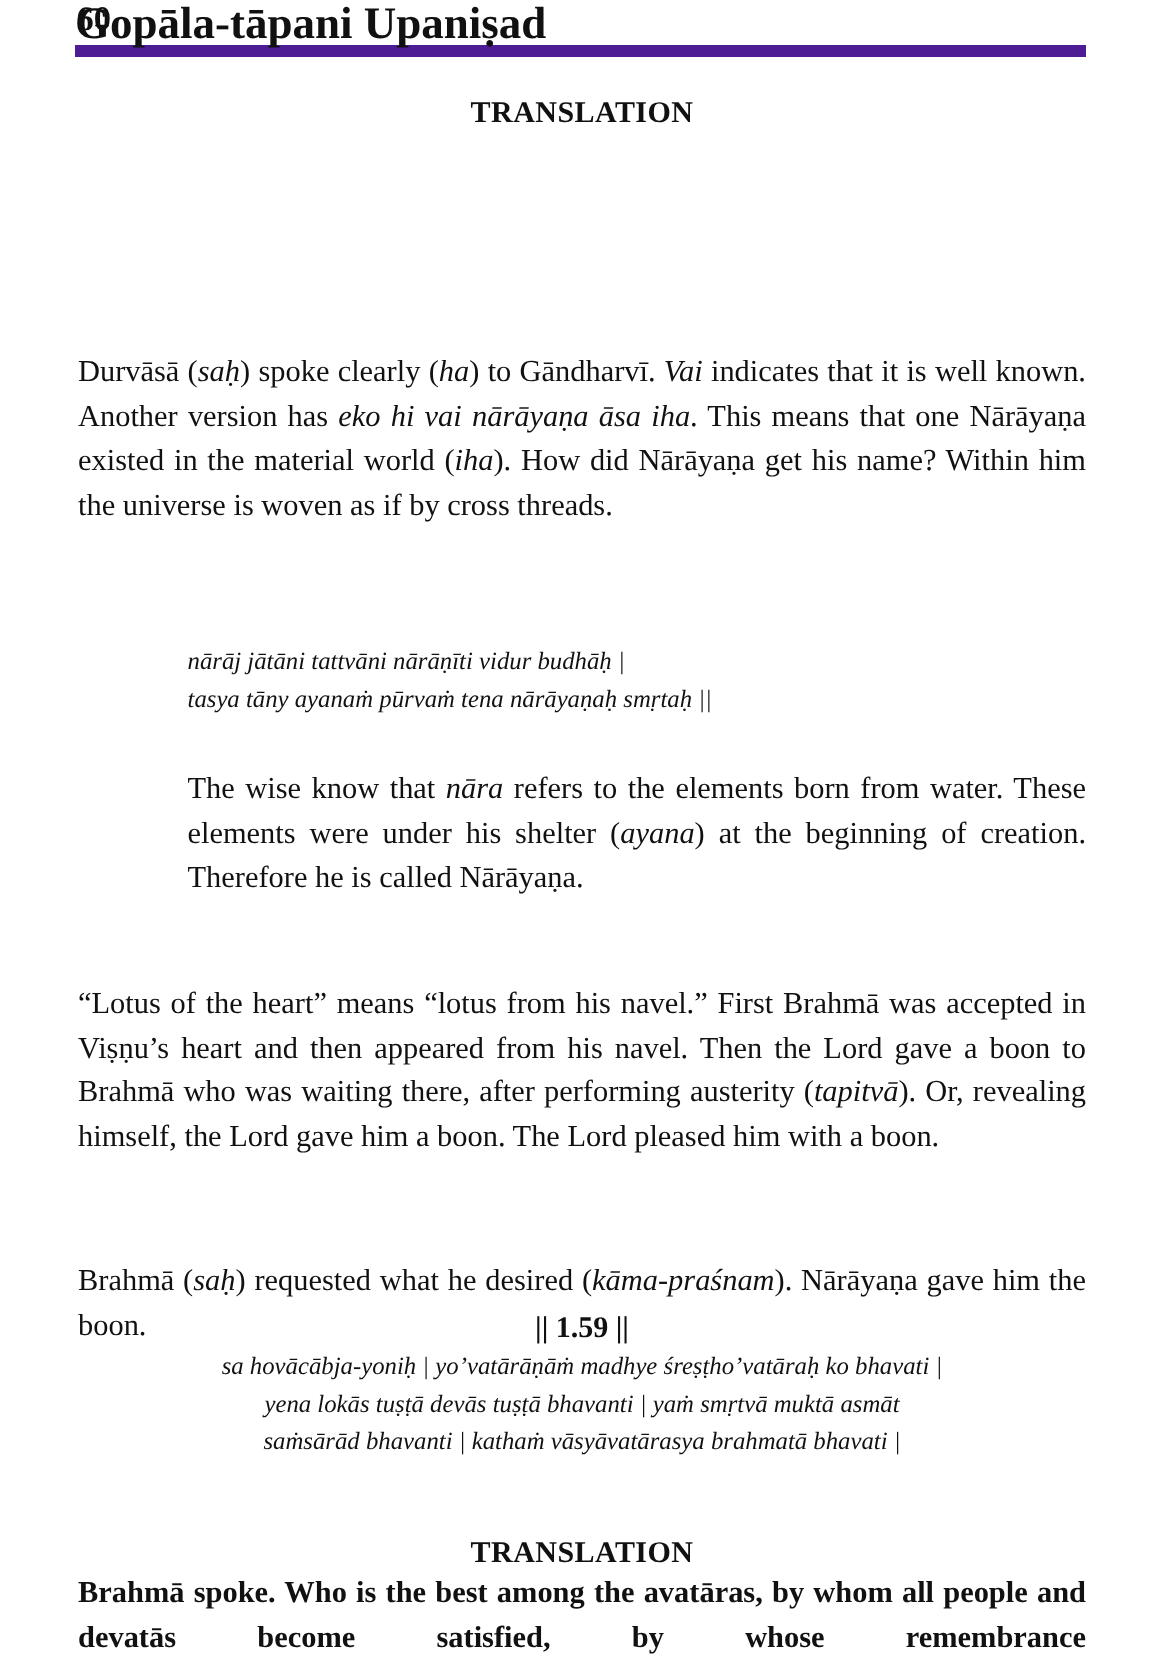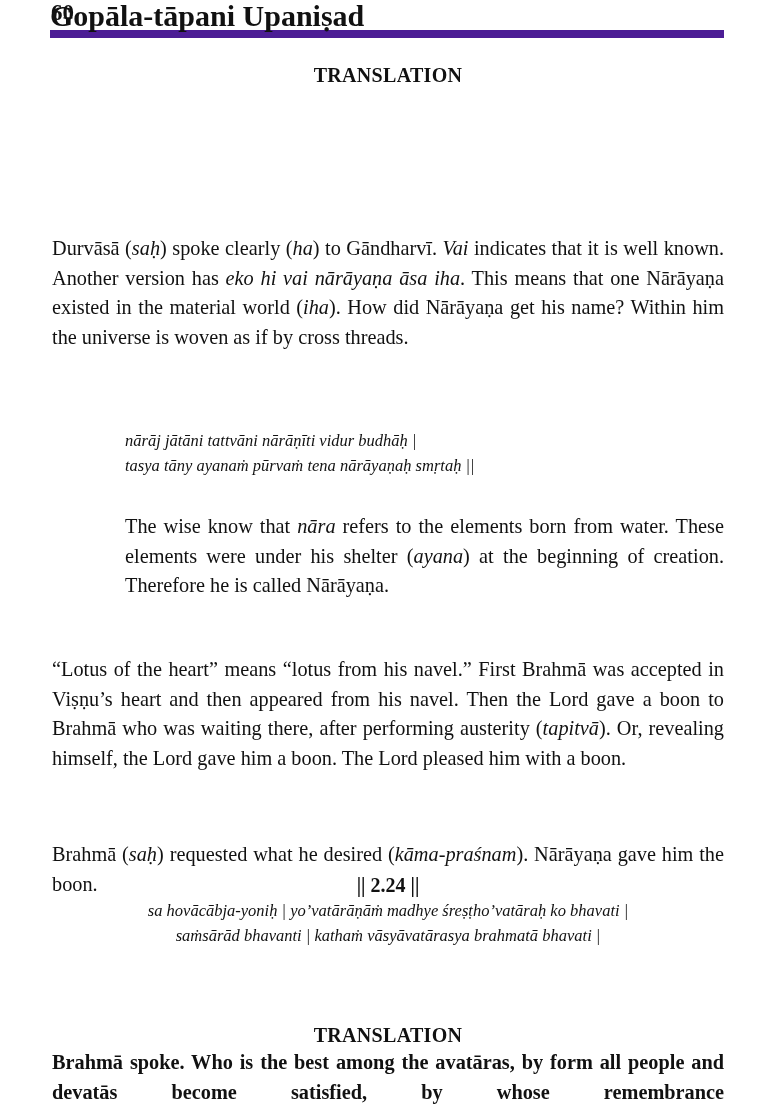--- a/index.html
+++ b/index.html
@@ -44,21 +44,22 @@
 
 <div class="sec" style="top:655px;font-family:Liberation Serif, serif;">
   <p class="para"><span>“Lotus of the heart” means “lotus from his navel.” First Brahmā was accepted in Viṣṇu’s heart and then appeared from his navel. Then the Lord gave a boon to Brahmā who was waiting there, after performing austerity (</span><i>tapitvā</i><span>). Or, revealing himself, the Lord gave him a boon. The Lord pleased him with a boon.</span></p>
 </div>
 
 <div class="sec" style="top:800px;margin-top:40px;">
   <p class="para"><span>Brahmā (</span><i>saḥ</i><span>) requested what he desired (</span><i>kāma-praśnam</i><span>). Nārāyaṇa gave him the boon.</span></p>
 </div>
 
 <div class="sec" style="top:872px;">
-  <div class="verse-num">|| 2.24 ||</div>
+  <div class="verse-num">|| 1.59 ||</div>
   <div class="verse centered">sa hovācābja-yoniḥ | yo’vatārāṇāṁ madhye śreṣṭho’vatāraḥ ko bhavati |</div>
+  <div class="verse centered">yena lokās tuṣṭā devās tuṣṭā bhavanti | yaṁ smṛtvā muktā asmāt</div>
   <div class="verse centered">saṁsārād bhavanti | kathaṁ vāsyāvatārasya brahmatā bhavati |</div>
 </div>
 
 <div class="sec" style="top:1022px;">
   <div class="heading">TRANSLATION</div>
-  <p class="para bold" style="text-align-last:justify;">Brahmā spoke. Who is the best among the avatāras, by form all people and devatās become satisfied, by whose remembrance</p>
+  <p class="para bold" style="text-align-last:justify;">Brahmā spoke. Who is the best among the avatāras, by whom all people and devatās become satisfied, by whose remembrance</p>
 </div>
 
 </body></html>

